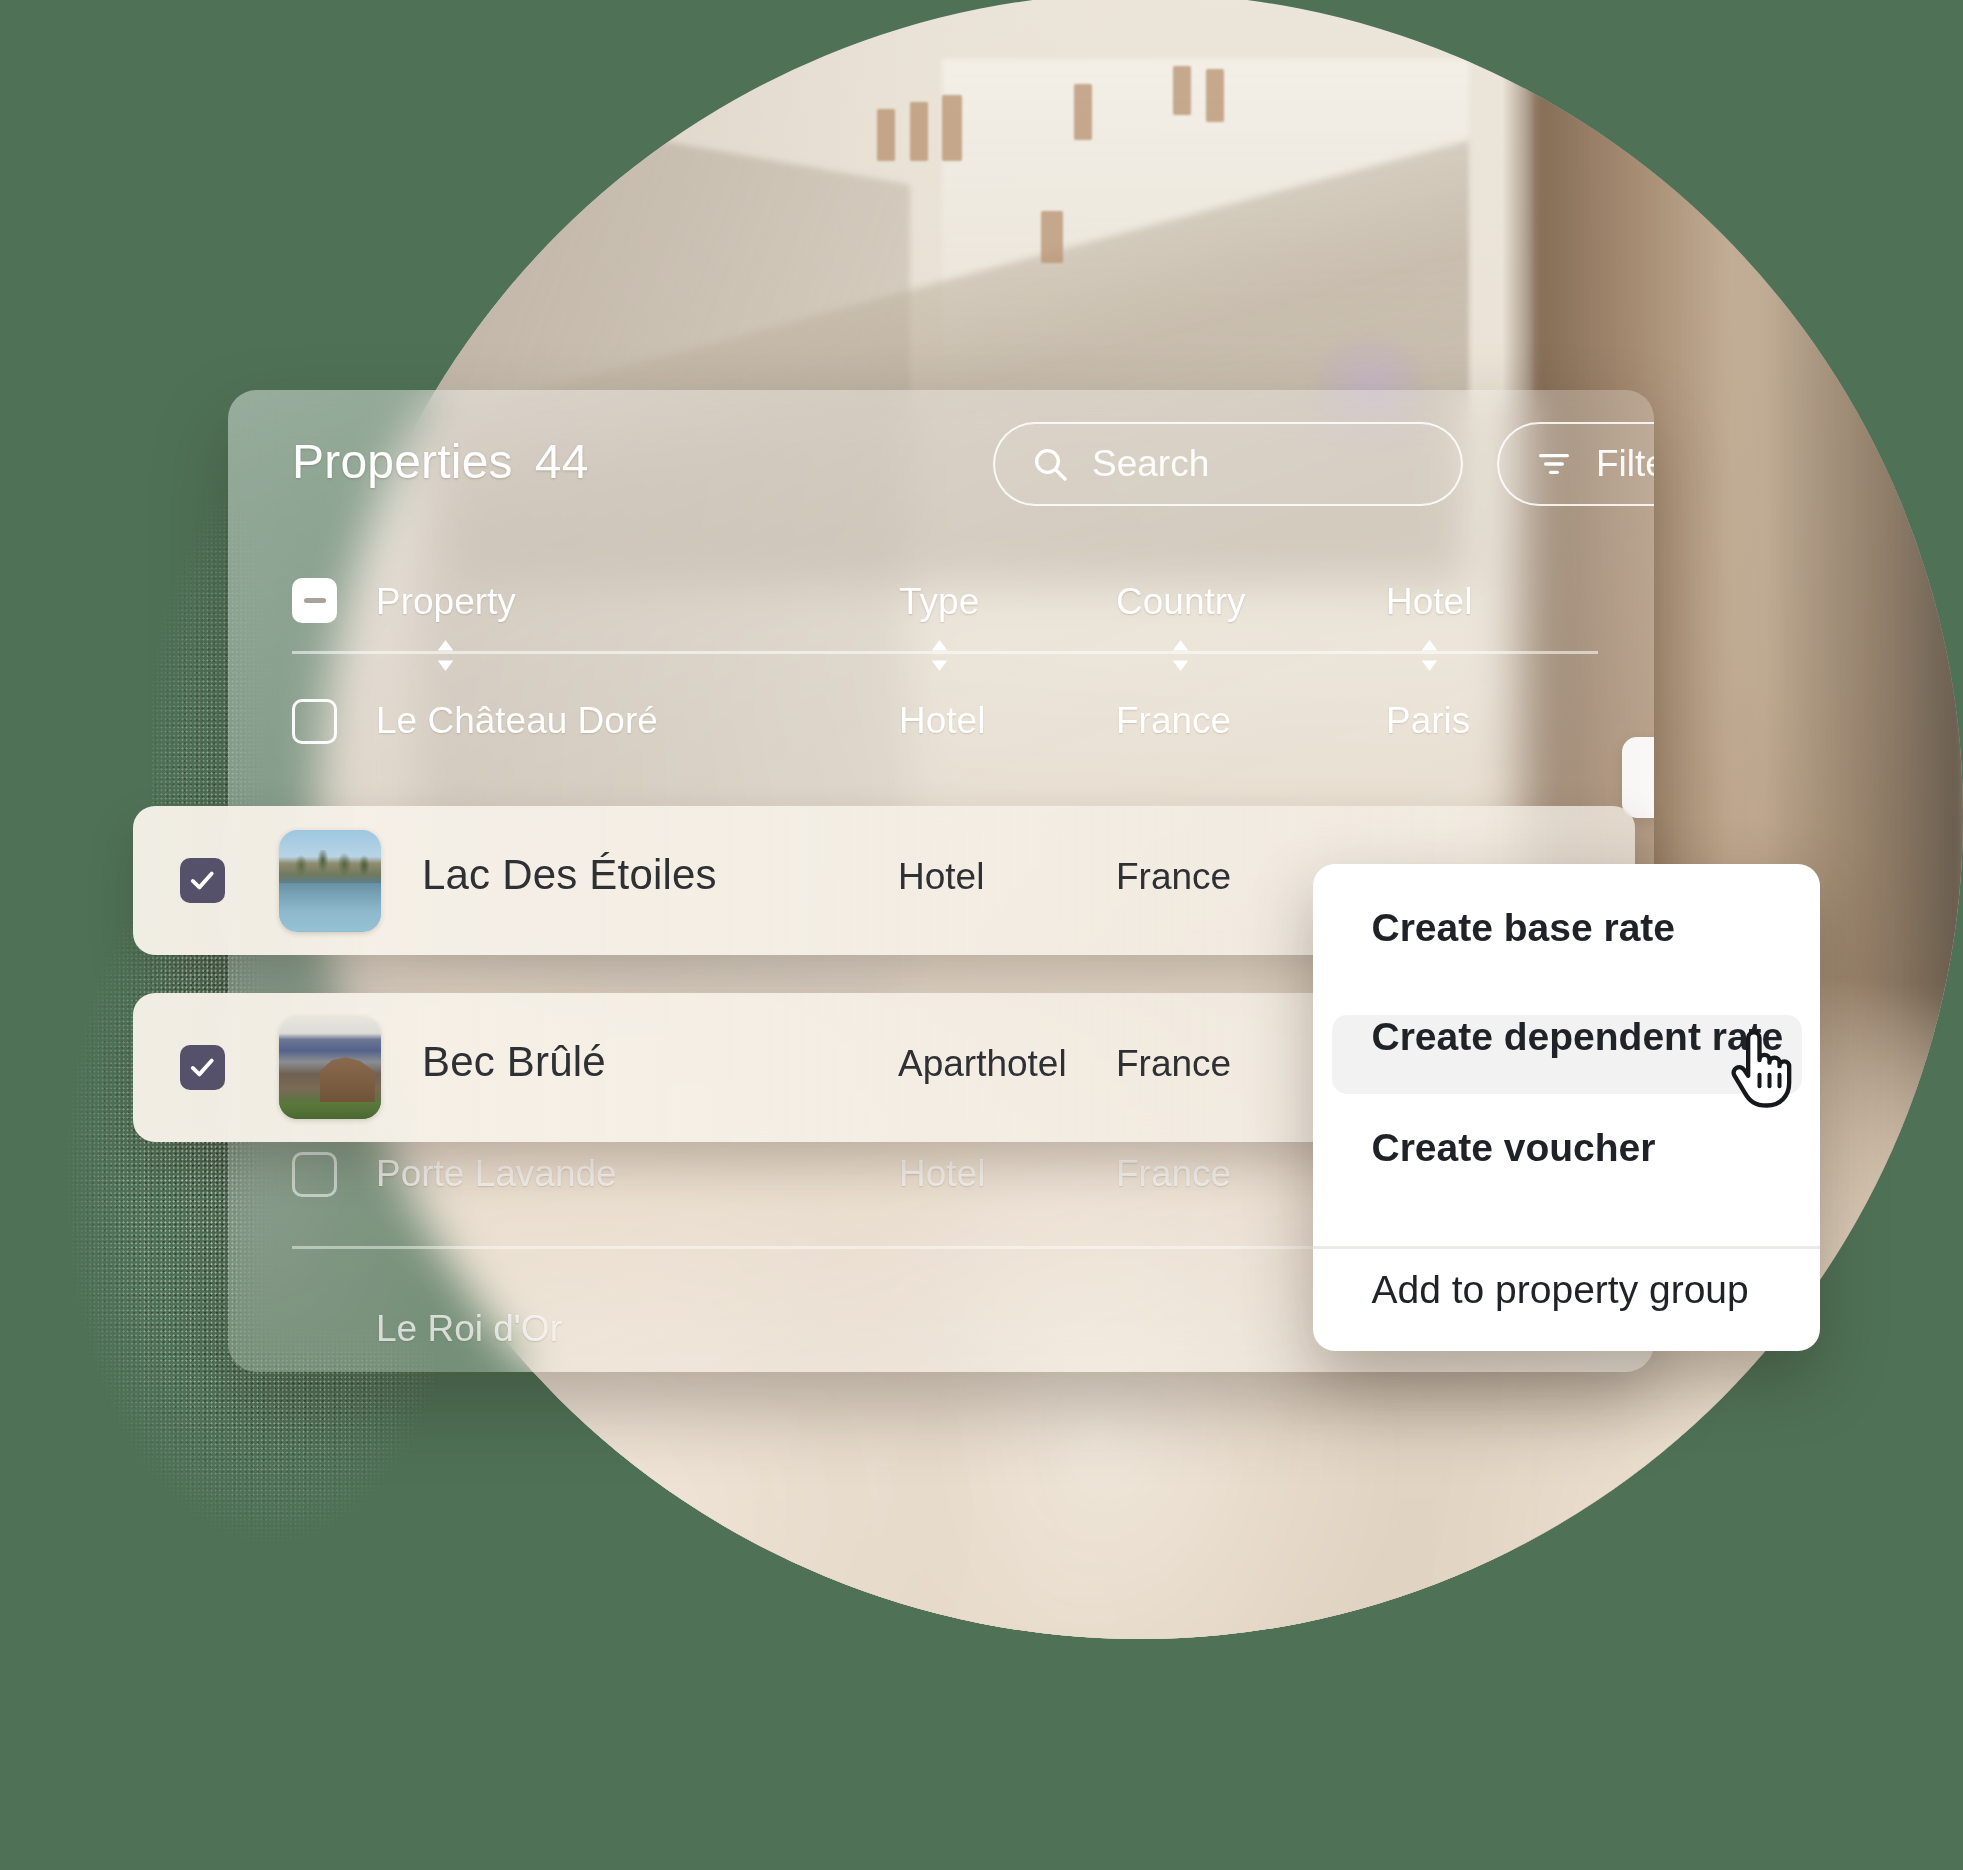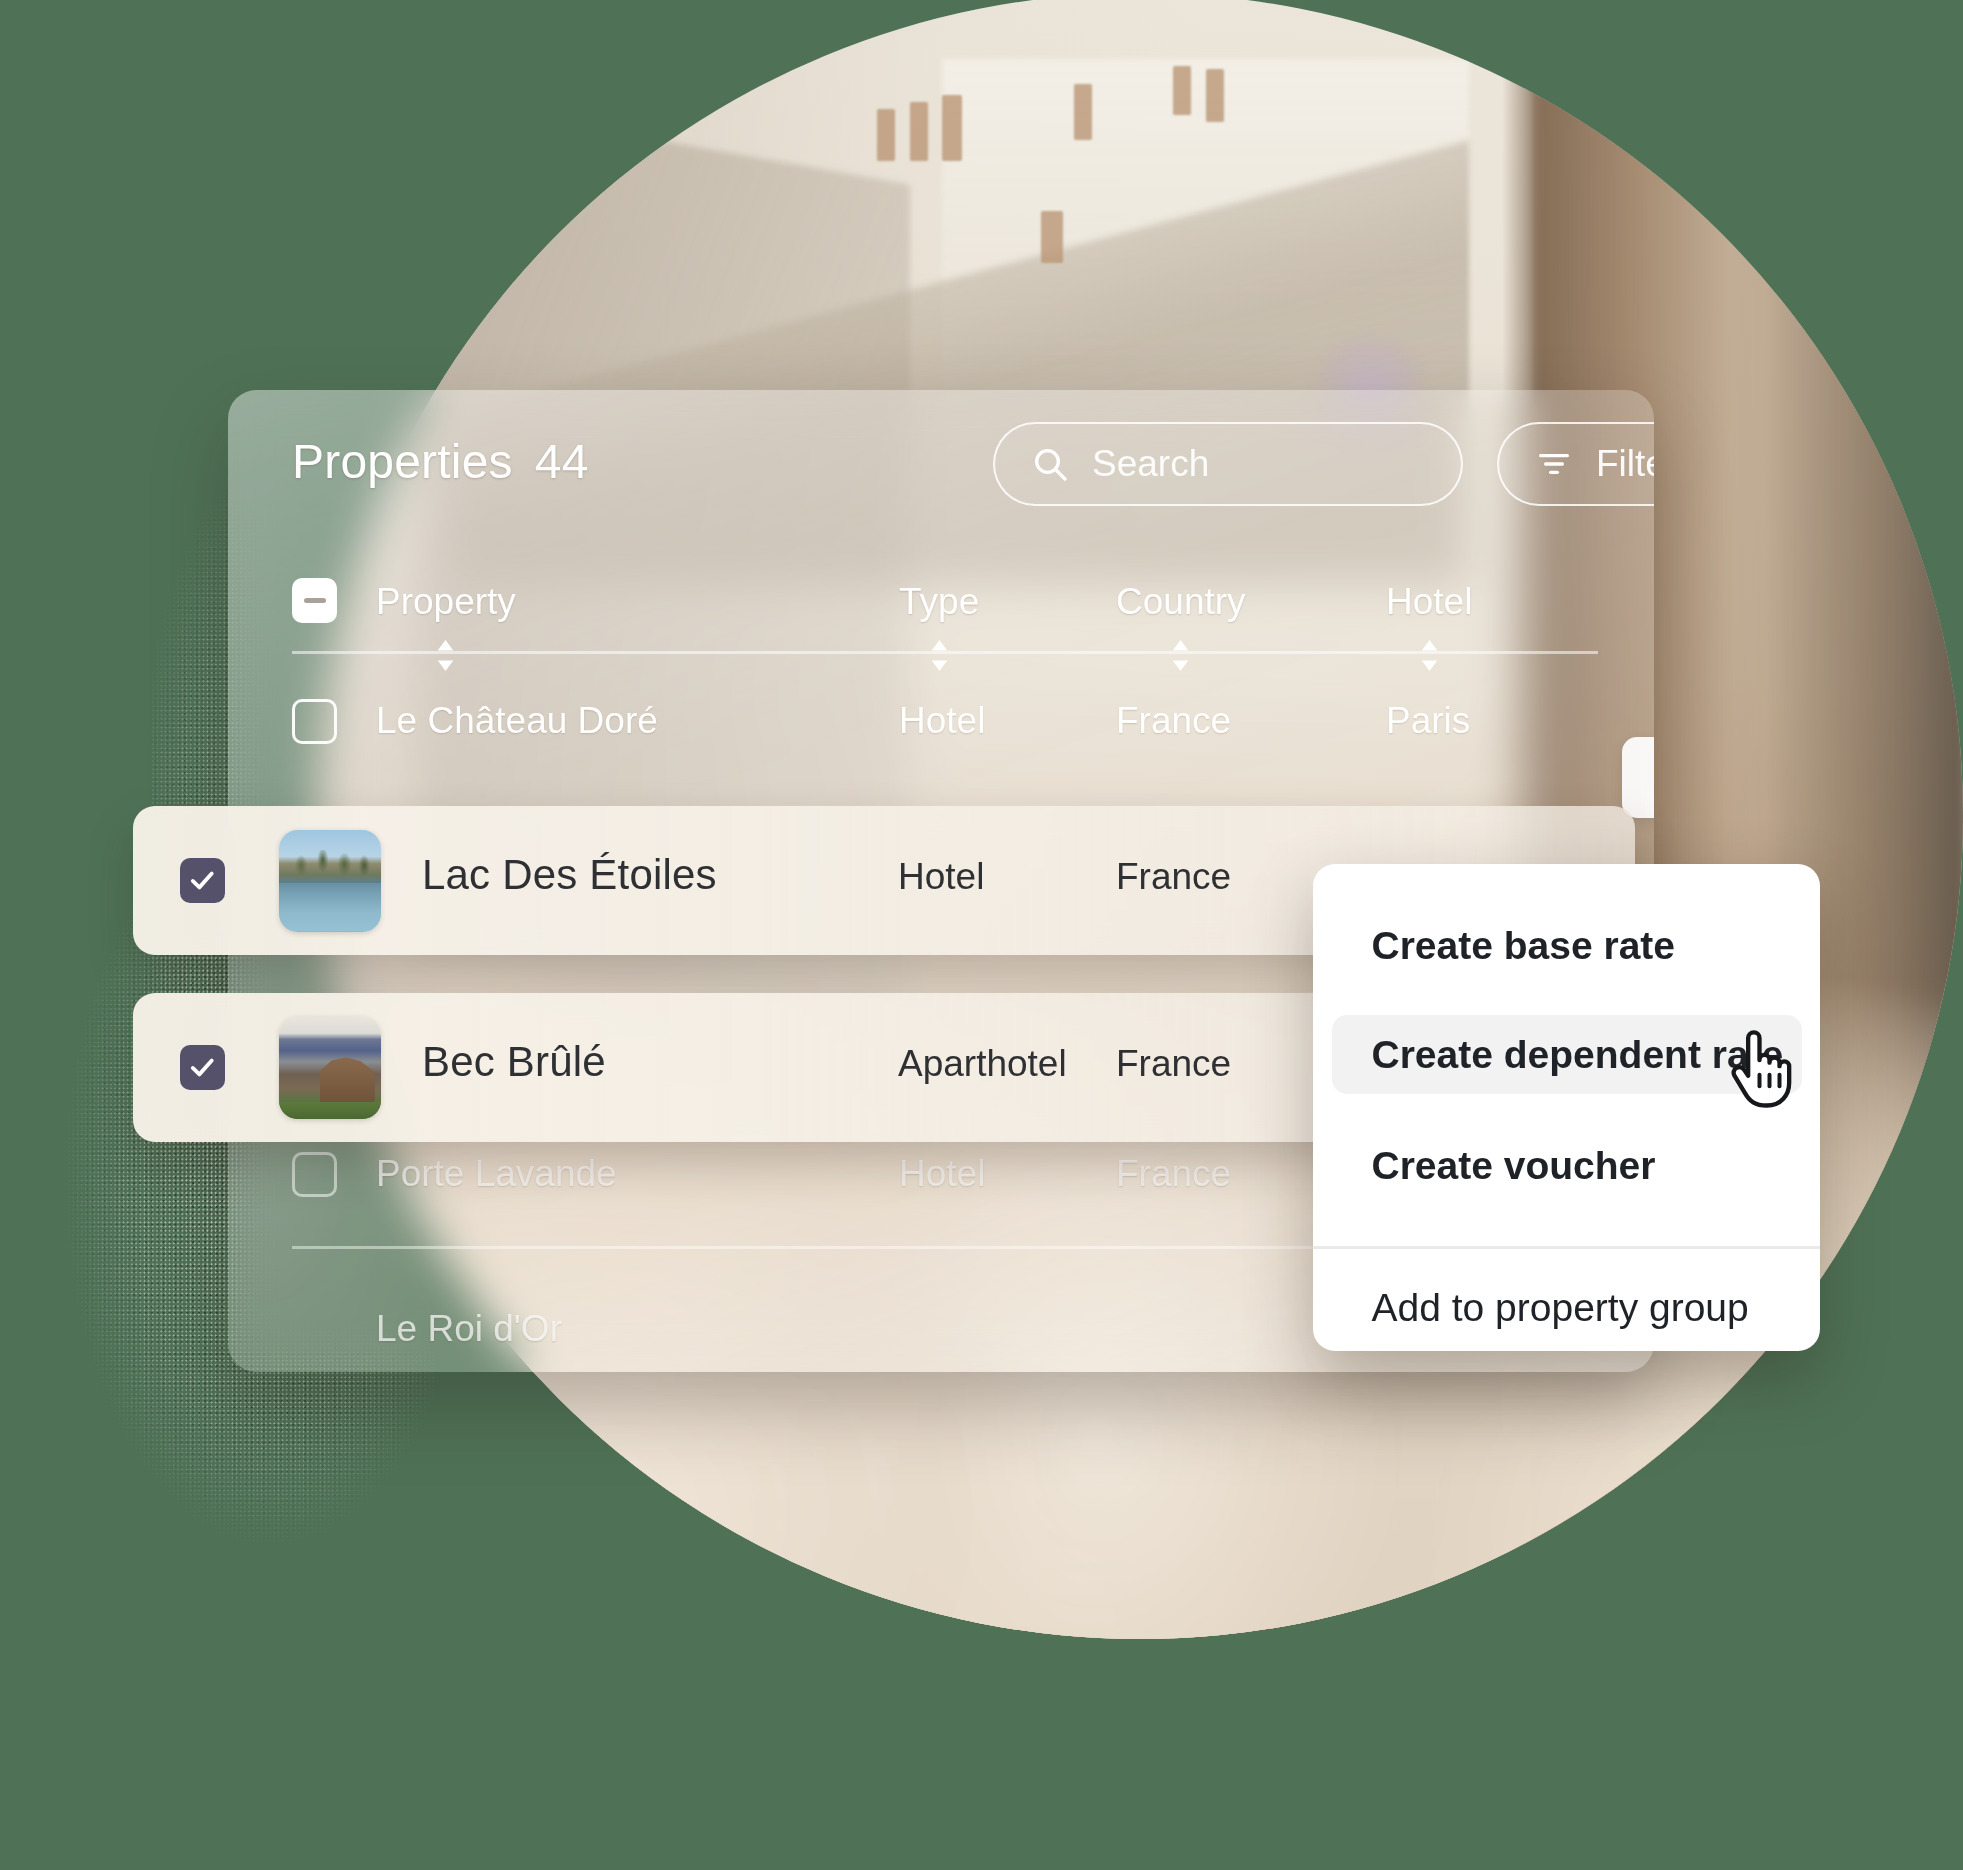--- a/index.html
+++ b/index.html
@@ -250,21 +250,21 @@
 
   
   #menu{
     position:absolute;left:1313px;top:864px;width:507px;height:487px;
     background:#fff;border-radius:22px;
     box-shadow:0 28.5px 67px rgba(40,30,20,.30);
     overflow:hidden;
   }
   .mi{
     position:absolute;left:18.5px;width:470px;height:79px;
-    display:flex;align-items:center;padding-left:40px;box-sizing:border-box;
+    display:flex;padding-left:40px;box-sizing:border-box;
     font-size:39px;color:#1f2328;border-radius:15px;white-space:nowrap;
   }
   #mi-0{top:42px;}
   #mi-1{top:151px;background:#f2f2f2;}
   #mi-2{top:262px;}
   #menu-divider{position:absolute;left:0;top:382px;width:100%;height:2.5px;background:#eceae7;}
   #mi-3{top:404px;font-weight:700;}
   #mi-3 , #mi-0, #mi-1, #mi-2 {font-weight:400;}
   #mi-0{font-weight:700;}
   #mi-1{font-weight:700;}

